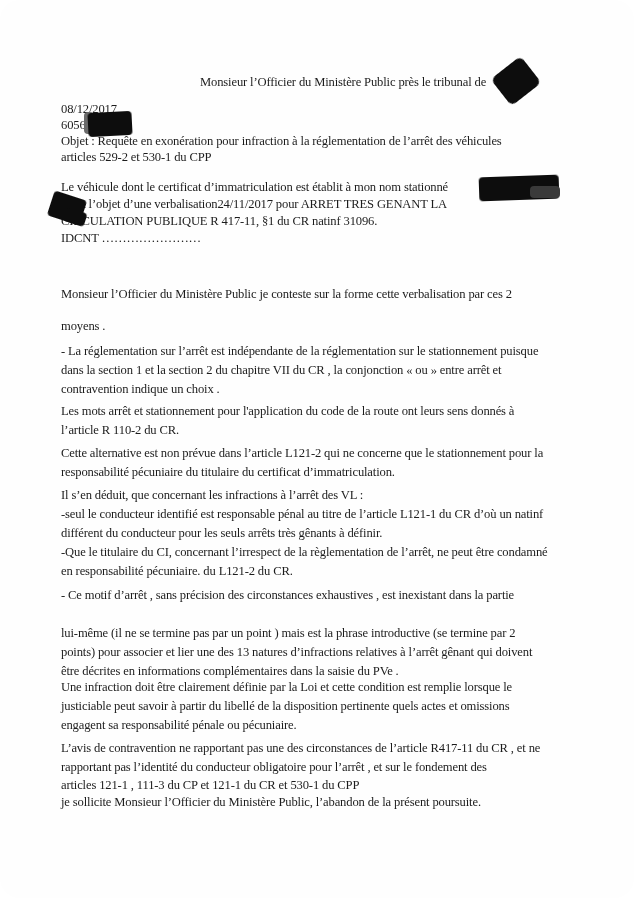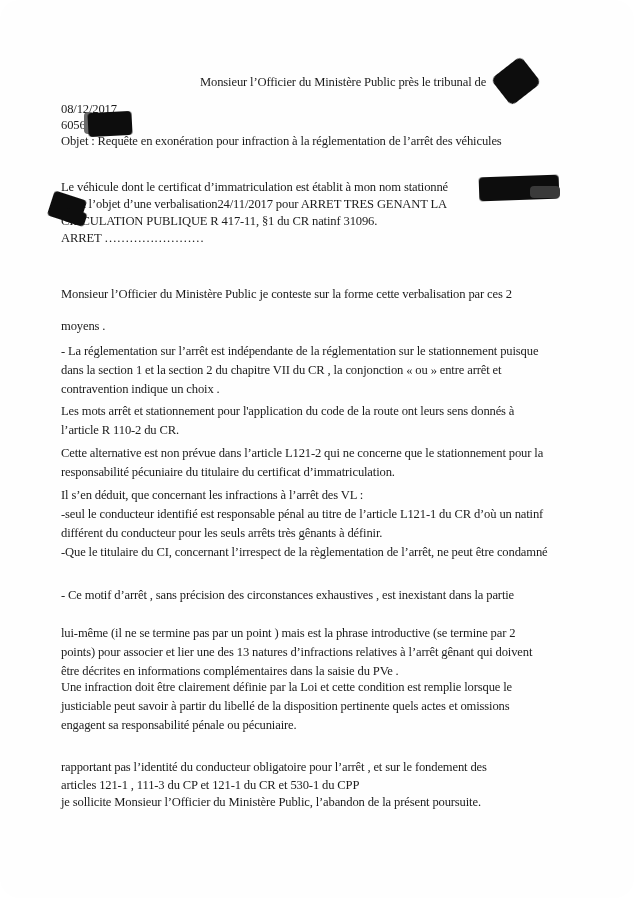--- a/index.html
+++ b/index.html
@@ -57,25 +57,26 @@
 
   <div class="line header-line">Monsieur l’Officier du Ministère Public près le tribunal de</div>
   <div class="redact r1"></div>
 
   <div class="line" style="top:101px">08/12/2017</div>
   <div class="line" style="top:117px">6056</div>
   <div class="redact r2b"></div>
   <div class="redact r2"></div>
 
   <div class="line" style="top:133px">Objet : Requête en exonération  pour infraction à la réglementation de l’arrêt des véhicules</div>
+  <div class="line" style="top:149px">articles 529-2 et 530-1 du CPP</div>
 
   <div class="line" style="top:179px">Le véhicule dont le certificat d’immatriculation est établit à mon nom  stationné</div>
   <div class="line" style="top:196px">        à fait l’objet d’une verbalisation24/11/2017 pour ARRET TRES GENANT LA</div>
   <div class="line" style="top:213px">CIRCULATION PUBLIQUE R 417-11, §1 du  CR natinf 31096.</div>
-  <div class="line" style="top:230px">ARRET ……………………</div>
+  <div class="line" style="top:230px">IDCNT ……………………</div>
   <div class="redact r3"></div>
   <div class="redact r3b"></div>
   <div class="redact r4"></div>
   <div class="redact r4b"></div>
 
   <div class="line" style="top:286px">Monsieur l’Officier du Ministère Public je conteste sur la forme cette verbalisation par ces 2</div>
   <div class="line" style="top:318px">moyens .</div>
 
   <div class="line" style="top:343px">- La réglementation sur l’arrêt est indépendante de la réglementation sur le stationnement puisque</div>
   <div class="line" style="top:362px">dans la section 1 et la section 2 du chapitre VII du CR , la conjonction « ou » entre arrêt et</div>
@@ -84,27 +85,29 @@
   <div class="line" style="top:403px">Les mots arrêt et stationnement pour l'application du code de la route ont leurs sens donnés à</div>
   <div class="line" style="top:422px">l’article R 110-2 du CR.</div>
 
   <div class="line" style="top:445px">Cette alternative est non prévue dans l’article L121-2 qui ne concerne que le stationnement pour la</div>
   <div class="line" style="top:464px">responsabilité pécuniaire du titulaire du certificat d’immatriculation.</div>
 
   <div class="line" style="top:487px">Il s’en déduit, que concernant les infractions à l’arrêt des VL :</div>
   <div class="line" style="top:506px">-seul le conducteur identifié est responsable pénal au titre de l’article L121-1 du CR d’où un natinf</div>
   <div class="line" style="top:544px">-Que le titulaire du CI, concernant l’irrespect de la règlementation de l’arrêt, ne peut être condamné</div>
   <div class="line" style="top:525px">différent du conducteur pour les seuls arrêts très gênants à définir.</div>
+  <div class="line" style="top:563px">en responsabilité pécuniaire. du L121-2 du CR.</div>
 
   <div class="line" style="top:587px">- Ce motif d’arrêt , sans précision des circonstances exhaustives , est inexistant dans la partie</div>
   <div class="line" style="top:625px">lui-même (il ne se termine pas par un point ) mais est la phrase introductive (se termine par 2</div>
   <div class="line" style="top:644px">points) pour associer et lier une des 13 natures d’infractions relatives à l’arrêt gênant qui doivent</div>
   <div class="line" style="top:679px">Une infraction doit être clairement définie par la Loi et cette condition est remplie lorsque le</div>
 
   <div class="line" style="top:663px">être décrites en informations complémentaires dans la saisie du PVe .</div>
   <div class="line" style="top:698px">justiciable peut savoir à partir du libellé de la disposition pertinente quels actes et omissions</div>
   <div class="line" style="top:717px">engagent sa responsabilité pénale ou pécuniaire.</div>
 
+  <div class="line" style="top:740px">L’avis de contravention ne rapportant pas une des circonstances de l’article R417-11 du CR , et ne</div>
   <div class="line" style="top:759px">rapportant pas l’identité du conducteur obligatoire pour l’arrêt , et sur le fondement des</div>
   <div class="line" style="top:777px">articles 121-1 , 111-3 du CP et 121-1 du CR et 530-1 du CPP</div>
   <div class="line" style="top:794px">je sollicite Monsieur l’Officier du Ministère Public, l’abandon de la présent poursuite.</div>
 
 </div>
 
 </body></html>

